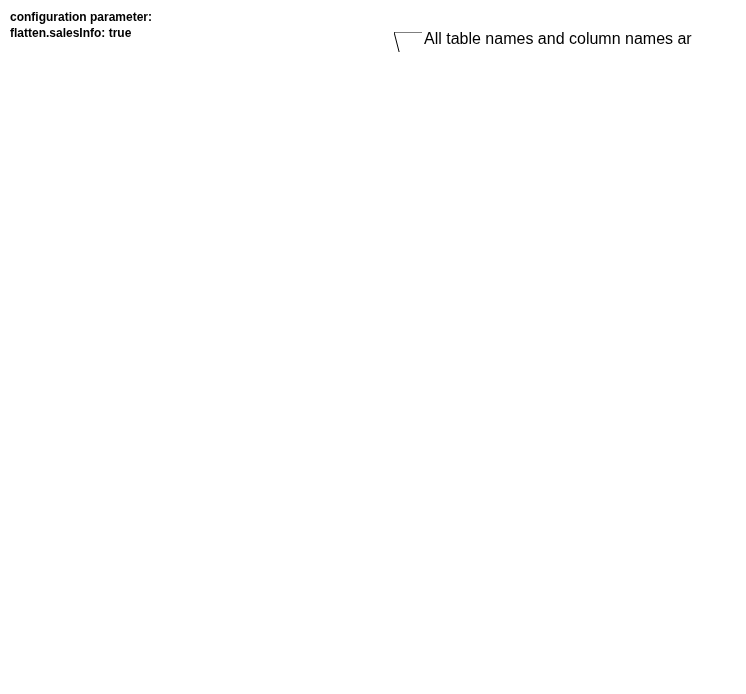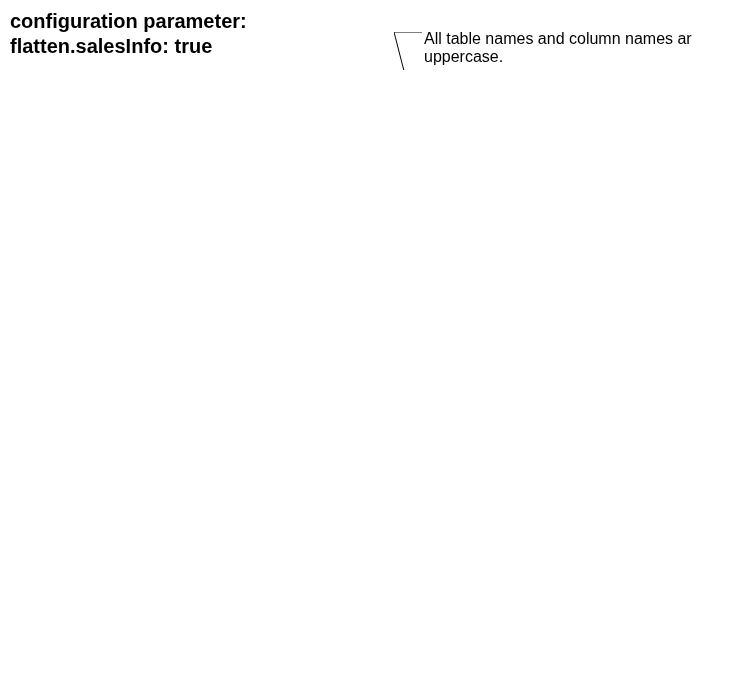--- a/index.html
+++ b/index.html
@@ -7,21 +7,21 @@
     font-family: Arial, sans-serif;
     font-size: 11px;
     margin: 0;
     padding: 10px;
     background: #fff;
     width: 746px;
     position: relative;
     color: #000;
   }
   .config-title {
-    font-size: 20px;
+    font-size: 12px;
     font-weight: bold;
     margin-bottom: 2px;
   }
   .annotation {
     position: absolute;
     font-size: 16px;
     top: 30px;
     left: 424px;
   }
   .annotation svg { position: absolute; top: 2px; left: -30px; }

